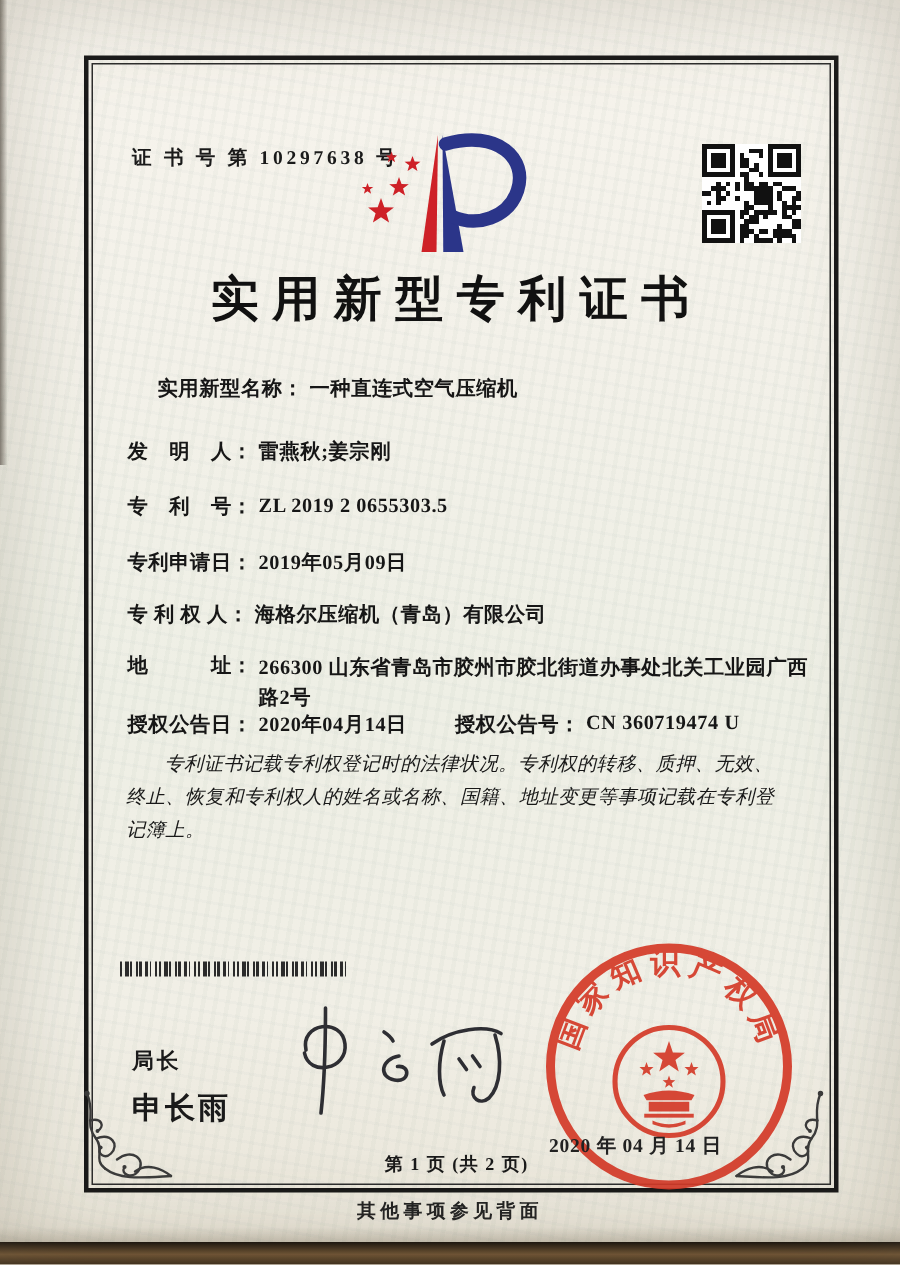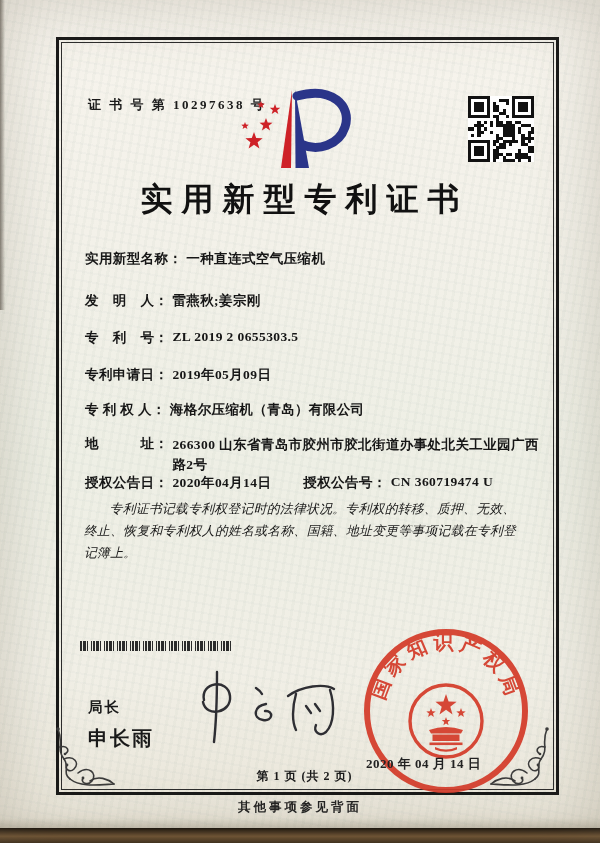--- a/index.html
+++ b/index.html
@@ -27,21 +27,21 @@
   .frame{position:absolute;left:56px;top:37px;width:497px;height:752px;border:3px solid #181818;}
   .frame::before{content:"";position:absolute;inset:2px;border:1px solid #2c2c2c;}
 
   .txt{position:absolute;color:#1a1a1a;}
   .cert-no{left:88px;top:96px;font-size:13px;font-weight:700;letter-spacing:2.5px;}
   .title{left:56px;top:178px;width:497px;text-align:center;font-size:32px;font-weight:700;letter-spacing:9px;color:#111;}
 
   .row{position:absolute;left:85px;display:flex;align-items:flex-start;font-size:13.5px;font-weight:700;color:#161616;letter-spacing:.4px;}
   .row .lbl{white-space:nowrap;flex:0 0 auto;}
   .row .val{margin-left:4px;}
-  .row-0{top:250px;} .row-1{top:292px;} .row-2{top:329px;} .row-3{top:366px;justify-content:center;}
+  .row-0{top:250px;margin-left:20px;} .row-1{top:292px;} .row-2{top:329px;} .row-3{top:366px;justify-content:center;}
   .row-4{top:401px;} .row-5{top:435px;} .row-5 .val{width:372px;line-height:1.5;}
   .row-grant{top:474px;justify-content:flex-end;}
   .row-grant .pair2{margin-left:32px;display:flex;}
 
   .paras{position:absolute;left:84px;top:499px;width:438px;color:#181818;}
   .paras p{margin:0;font-size:12.8px;line-height:1.7;text-indent:2em;font-style:italic;letter-spacing:.3px;}
 
   .barcode{position:absolute;left:80px;top:641px;width:152px;height:10px;
     background:repeating-linear-gradient(90deg,
       #2b2b2b 0 1.6px,transparent 1.6px 3.4px,

